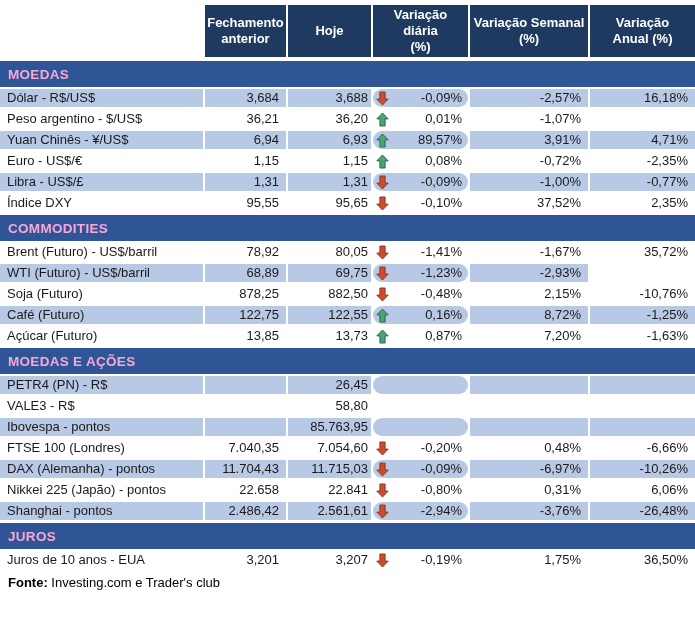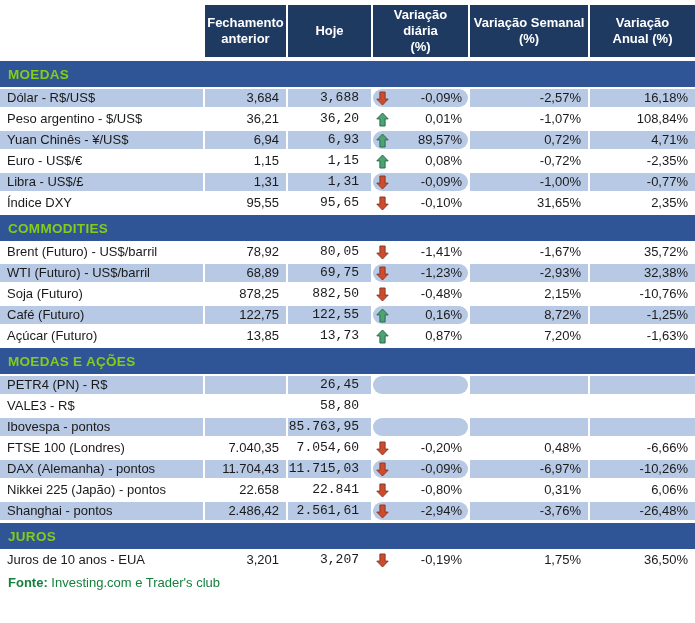--- a/index.html
+++ b/index.html
@@ -22,46 +22,46 @@
   .header-cell{
     background:#1F3A60;color:#ffffff;
     font-weight:bold;font-size:13px;line-height:1.25;
     display:flex;align-items:center;justify-content:center;
     text-align:center;white-space:pre-line;padding:0 2px;
   }
   .header-spacer{background:transparent;}
 
   
   .banner{
-    height:26px;background:#2F5597;color:#84cc16;
+    height:26px;background:#2F5597;color:#f9a8d4;
     font-weight:bold;font-size:13.5px;letter-spacing:.3px;
     display:flex;align-items:center;padding-left:8px;
     margin-bottom:2px;
   }
 
   
   .row{height:19px;margin-bottom:2px;}
   .row .cell{
     background:#ffffff;height:18px;line-height:18px;
     font-size:13px;overflow:hidden;white-space:nowrap;
   }
   .row.shaded .cell{background:#B7C9E5;}
   .cell.label{padding-left:7px;text-align:left;}
   .cell.num{text-align:right;padding-right:7px;}
-  .cell.fech{padding-right:12px;font-family:Liberation Mono, monospace;}
+  .cell.fech{padding-right:3px;}
   .cell.diaria{
     display:flex;align-items:center;justify-content:space-between;
     padding-left:3px;padding-right:6px;border-radius:9px;
   }
   .arrow{width:14px;height:15px;display:inline-flex;align-items:center;}
   .arrow svg{display:block;}
   .diaria-val{font-size:13px;}
 
   
-  .fonte{margin-top:5px;padding-left:8px;font-size:13px;color:#15803d;}
+  .fonte{margin-top:5px;padding-left:8px;font-size:13px;color:#000000;}
   .fonte .bold{font-weight:bold;}
 </style>
 </head>
 <body>
 
 <div class="sheet">
 
   <div class="grid header-row">
     <div class="header-cell header-spacer"></div>
     <div class="header-cell">Fechamento
@@ -102,36 +102,35 @@
     <div class="cell num fech">36,20</div>
     <div class="cell diaria">
       <span class="arrow">
             <svg width="13" height="15" viewBox="0 0 13 15">
               <path d="M6.5 1 L12.2 6.9 H9.1 V14 H3.9 V6.9 H0.8 Z" fill="#4EA372" stroke="#2B6B4F" stroke-width="1" stroke-linejoin="round"></path>
             </svg>
           </span>
       <span class="diaria-val">0,01%</span>
     </div>
     <div class="cell num">-1,07%</div>
-    <div class="cell num">108,84%</div>
   </div>
 
   <div class="grid row shaded">
     <div class="cell label">Yuan Chinês - ¥/US$</div>
     <div class="cell num">6,94</div>
     <div class="cell num fech">6,93</div>
     <div class="cell diaria">
       <span class="arrow">
             <svg width="13" height="15" viewBox="0 0 13 15">
               <path d="M6.5 1 L12.2 6.9 H9.1 V14 H3.9 V6.9 H0.8 Z" fill="#4EA372" stroke="#2B6B4F" stroke-width="1" stroke-linejoin="round"></path>
             </svg>
           </span>
       <span class="diaria-val">89,57%</span>
     </div>
-    <div class="cell num">0,72%</div>
+    <div class="cell num">3,91%</div>
     <div class="cell num">4,71%</div>
   </div>
 
   <div class="grid row">
     <div class="cell label">Euro - US$/€</div>
     <div class="cell num">1,15</div>
     <div class="cell num fech">1,15</div>
     <div class="cell diaria">
       <span class="arrow">
             <svg width="13" height="15" viewBox="0 0 13 15">
@@ -165,21 +164,21 @@
     <div class="cell num">95,55</div>
     <div class="cell num fech">95,65</div>
     <div class="cell diaria">
       <span class="arrow">
             <svg width="13" height="15" viewBox="0 0 13 15">
               <path d="M6.5 14 L12.2 8.1 H9.1 V1 H3.9 V8.1 H0.8 Z" fill="#CD4C2F" stroke="#8C3A20" stroke-width="1" stroke-linejoin="round"></path>
             </svg>
           </span>
       <span class="diaria-val">-0,10%</span>
     </div>
-    <div class="cell num">31,65%</div>
+    <div class="cell num">37,52%</div>
     <div class="cell num">2,35%</div>
   </div>
 
   <div class="banner">
     <span>COMMODITIES</span>
   </div>
 
   <div class="grid row">
     <div class="cell label">Brent (Futuro) - US$/barril</div>
     <div class="cell num">78,92</div>
@@ -202,21 +201,20 @@
     <div class="cell num fech">69,75</div>
     <div class="cell diaria">
       <span class="arrow">
             <svg width="13" height="15" viewBox="0 0 13 15">
               <path d="M6.5 14 L12.2 8.1 H9.1 V1 H3.9 V8.1 H0.8 Z" fill="#CD4C2F" stroke="#8C3A20" stroke-width="1" stroke-linejoin="round"></path>
             </svg>
           </span>
       <span class="diaria-val">-1,23%</span>
     </div>
     <div class="cell num">-2,93%</div>
-    <div class="cell num">32,38%</div>
   </div>
 
   <div class="grid row">
     <div class="cell label">Soja (Futuro)</div>
     <div class="cell num">878,25</div>
     <div class="cell num fech">882,50</div>
     <div class="cell diaria">
       <span class="arrow">
             <svg width="13" height="15" viewBox="0 0 13 15">
               <path d="M6.5 14 L12.2 8.1 H9.1 V1 H3.9 V8.1 H0.8 Z" fill="#CD4C2F" stroke="#8C3A20" stroke-width="1" stroke-linejoin="round"></path>

